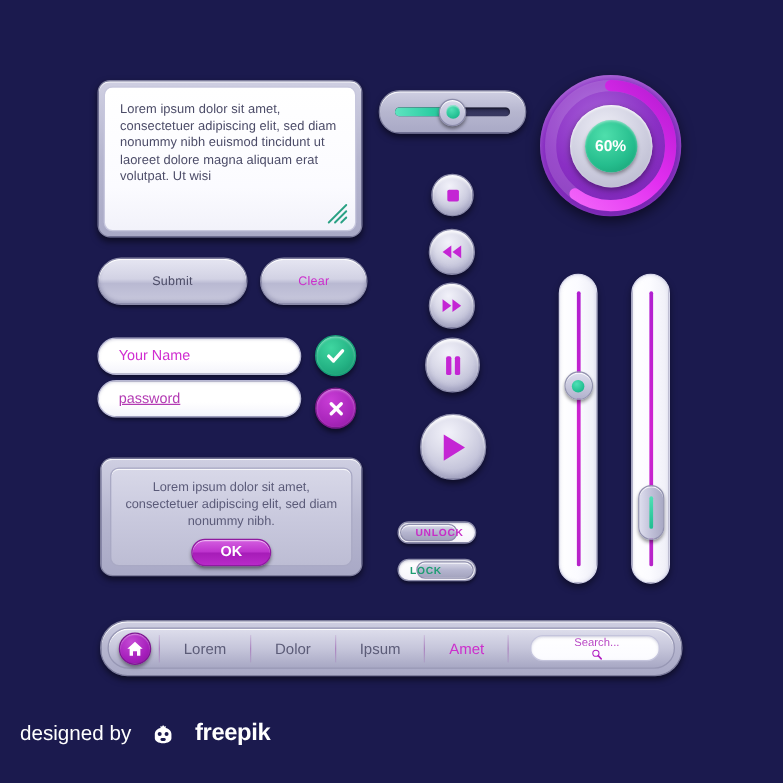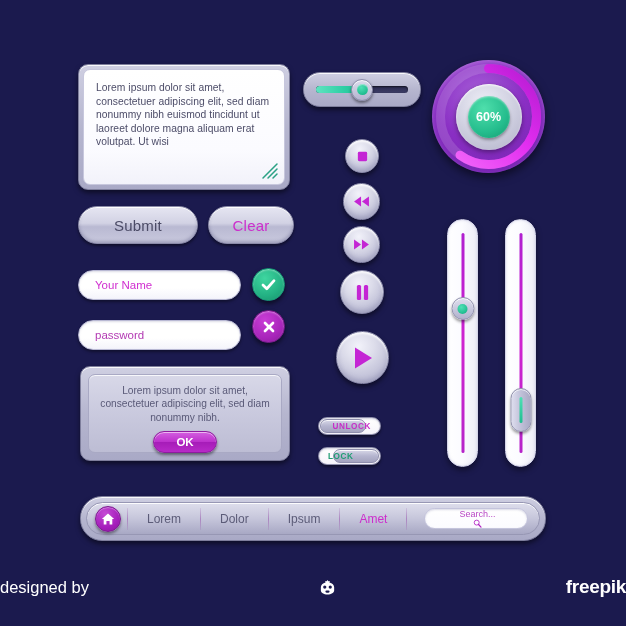--- a/index.html
+++ b/index.html
@@ -45,38 +45,38 @@
     white-space: pre-wrap;
   }
   #resize-handle {
     position: absolute; right: 5px; bottom: 4px; width: 20px; height: 20px;
   }
 
   
   .pill-btn {
     position: absolute; height: 38px; border-radius: 19px;
     display: flex; align-items: center; justify-content: center;
-    font-size: 15px; letter-spacing: .2px;
+    font-size: 10px; letter-spacing: .2px;
     cursor: pointer; user-select: none;
   }
   #submit-button { left: 78px; top: 206px; width: 120px; color: #4b4b66; }
   #clear-button  { left: 208px; top: 206px; width: 86px; color: #cc2ecc; }
 
   
   .field {
     position: absolute; height: 30px; width: 163px; left: 78px;
     border-radius: 15px;
     background: linear-gradient(180deg, #ffffff 0%, #ffffff 60%, #f4f4fb 100%);
     border: 1px solid #b9b9d4;
     box-shadow: 0 2px 3px rgba(0,0,0,.40), inset 0 1px 2px rgba(120,120,160,.25);
     display: flex; align-items: center; padding: 0 16px;
     font-size: 11.5px; color: #d02ed0;
   }
   #name-field { top: 270px; }
-  #password-field { top: 320px; color: #b33ab3; }
+  #password-field { top: 304px; color: #b33ab3; text-decoration: underline; }
 
   .circle-badge {
     position: absolute; width: 33px; height: 33px; border-radius: 50%;
     display: flex; align-items: center; justify-content: center;
     box-shadow: 0 3px 4px rgba(0,0,0,.5), inset 0 1px 2px rgba(255,255,255,.45);
     cursor: pointer;
   }
   #confirm-badge { left: 252px; top: 268px;
     background: radial-gradient(circle at 38% 30%, #3fd6a0 0%, #23b183 60%, #16906a 100%);
     border: 1px solid #159f77; }
@@ -285,22 +285,22 @@
     border: 1px solid #c4c4dc;
     box-shadow: inset 0 1px 2px rgba(130,130,170,.3);
     display: flex; align-items: center; padding: 0 7px 0 10px;
     margin-right: 3px;
     flex-direction: column;
   }
   #search-input-text { font-size: 9px; color: #b846c4; flex: 1; }
 
   
   #footer {
-    position: absolute; left: 0; right: 0; top: 576px;
-    display: flex; align-items: center; justify-content: space-between; gap: 16px;
+    position: absolute; left: 16px; right: 0; top: 576px;
+    display: flex; align-items: center; justify-content: flex-start; gap: 16px;
     color: #fff; font-size: 16.5px;
   }
   #footer-brand { font-weight: bold; font-size: 19px; letter-spacing: -.3px; }
 </style>
 </head>
 <body>
 
 <div class="stage">
 
   <div id="textarea-card" class="metal-outer">

